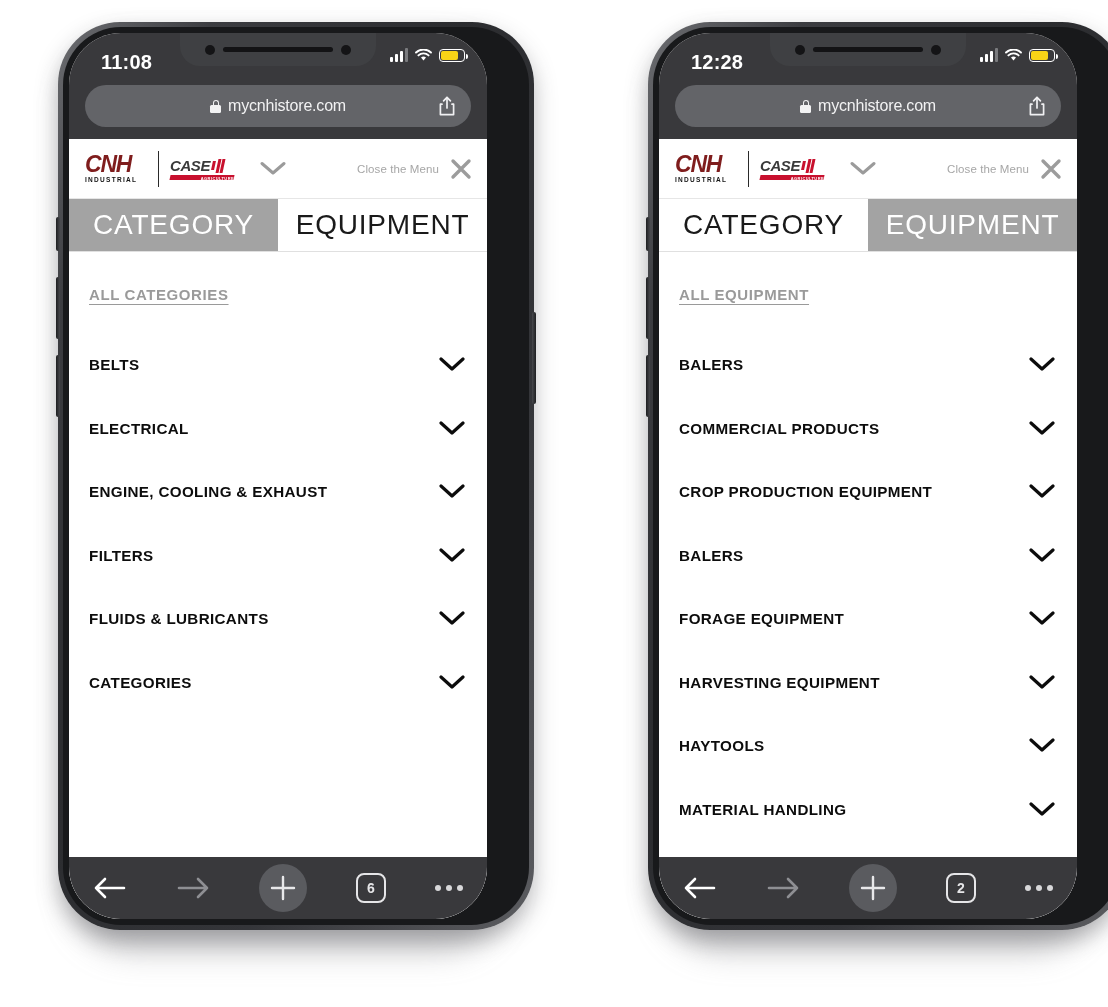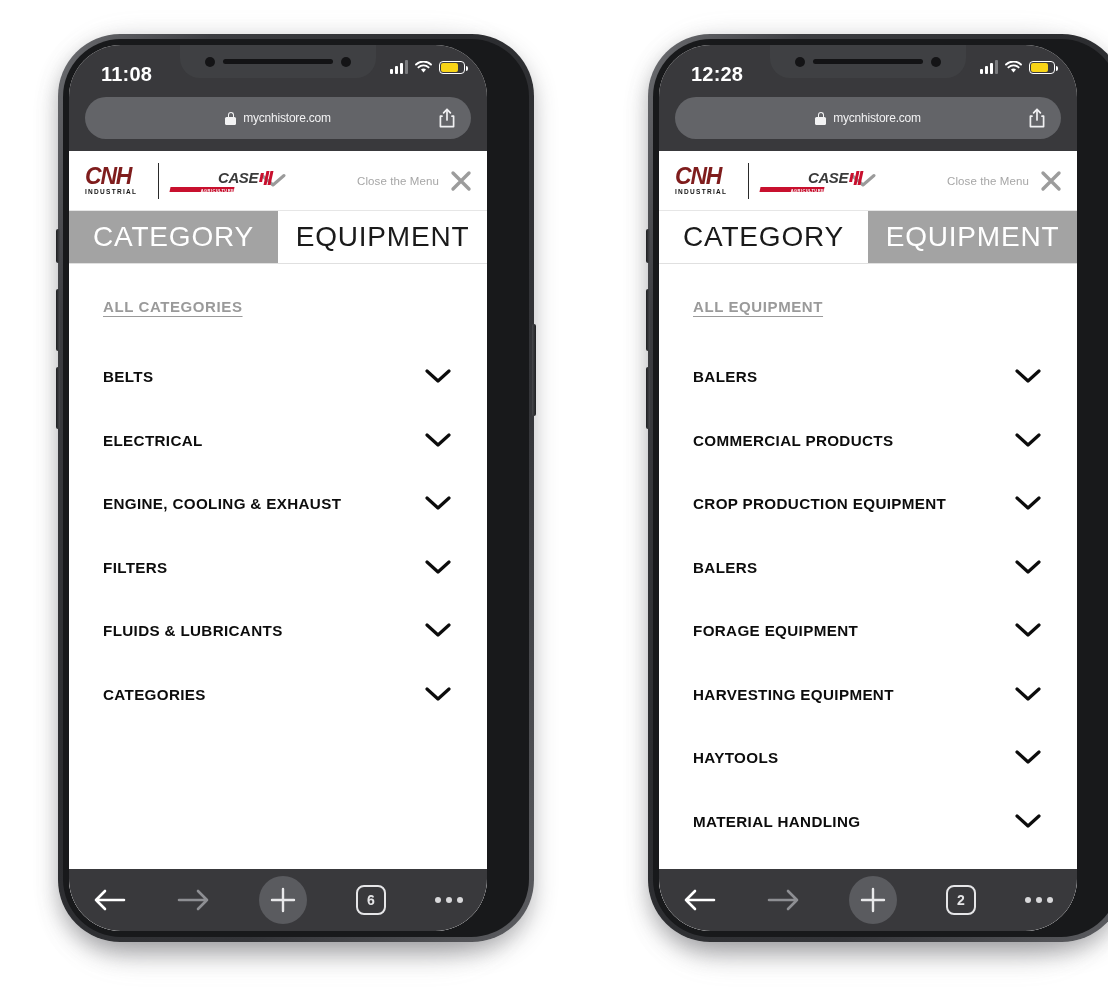--- a/index.html
+++ b/index.html
@@ -36,21 +36,21 @@
     top: 24px;
     width: 430px;
     height: 905px;
     border-radius: 62px;
     background: rgba(120,120,125,0.38);
     filter: blur(16px);
   }
 
   .phone-frame {
     position: absolute;
-    left: 0; top: 12px;
+    left: 0; top: 0;
     width: 476px;
     height: 908px;
     border-radius: 62px;
     background: linear-gradient(118deg,#6d6e72 0%,#3c3d41 16%,#2b2c2f 42%,#343539 70%,#5c5d61 100%);
     padding: 9px;
     box-shadow: 0 10px 22px rgba(60,60,65,0.35);
   }
 
   .phone-inner-edge {
     position: absolute;
@@ -171,21 +171,21 @@
     height: 42px;
     background: #636468;
     border-radius: 21px;
     display: flex;
     align-items: center;
     justify-content: center;
     position: relative;
   }
   .url-text {
     color: #f2f2f3;
-    font-size: 12px;
+    font-size: 16px;
     letter-spacing: -0.2px;
   }
   .lock-icon {
     width: 11px; height: 13px;
     margin-right: 7px;
     position: relative;
     display: inline-block;
   }
   .lock-icon .body {
     position:absolute; bottom:0; left:0;
@@ -242,21 +242,21 @@
     color: #141414;
     margin-top: 2px;
   }
   .logo-divider {
     width: 1px; height: 36px;
     background: #2a2a2a;
     margin: 0 11px;
   }
   
   .case-logo { width: 68px; position: relative; }
-  .case-row { display:flex; align-items:center; gap:2px;margin-left:48px; }
+  .case-row { display:flex; align-items:center; gap:2px; }
   .case-word {
     font-size: 15px;
     font-weight: 900;
     font-style: italic;
     letter-spacing: -0.4px;
     color: #3a3a3a;
   }
   .ih-bars { display:flex; gap:1.5px; align-items:center; }
   .ih-bars i { display:block; width:3px; height:14px; background:#c8102e; transform: skewX(-12deg); }
   .ih-bars i:nth-child(1){ height: 9px; }
@@ -301,21 +301,21 @@
     font-weight: 400;
   }
   .tab.active  { background: #ffffff; color: #1a1a1a; }
   .tab.inactive{ background: #a3a3a3; color: #ffffff; }
 
   .tab-underline { height: 1px; background: #e0e0e0; flex: 0 0 auto; }
 
   .list-area {
     flex: 1 1 auto;
     background: #ffffff;
-    padding: 0 34px;
+    padding: 0 20px;
     overflow: hidden;
   }
   .all-link {
     font-size: 15px;
     font-weight: 700;
     letter-spacing: 0.6px;
     color: #9a9a9a;
     text-decoration: underline;
     text-underline-offset: 4px;
     margin-top: 34px;

